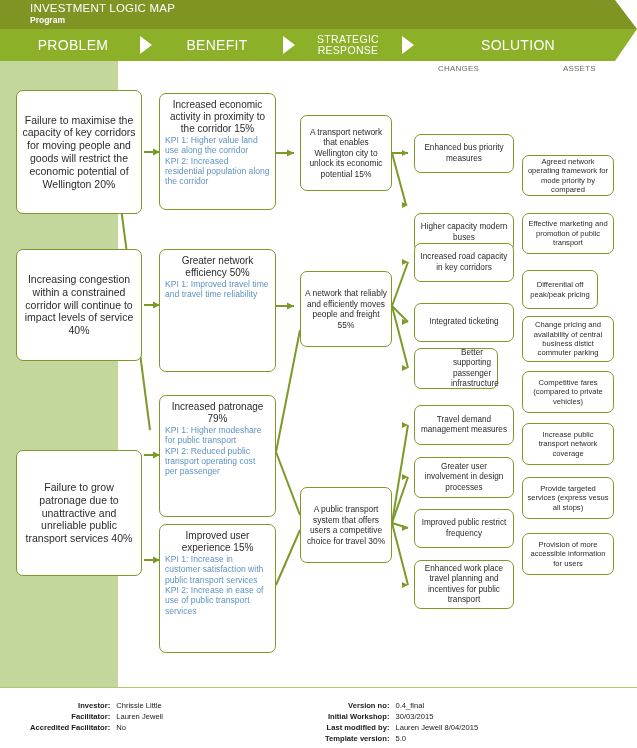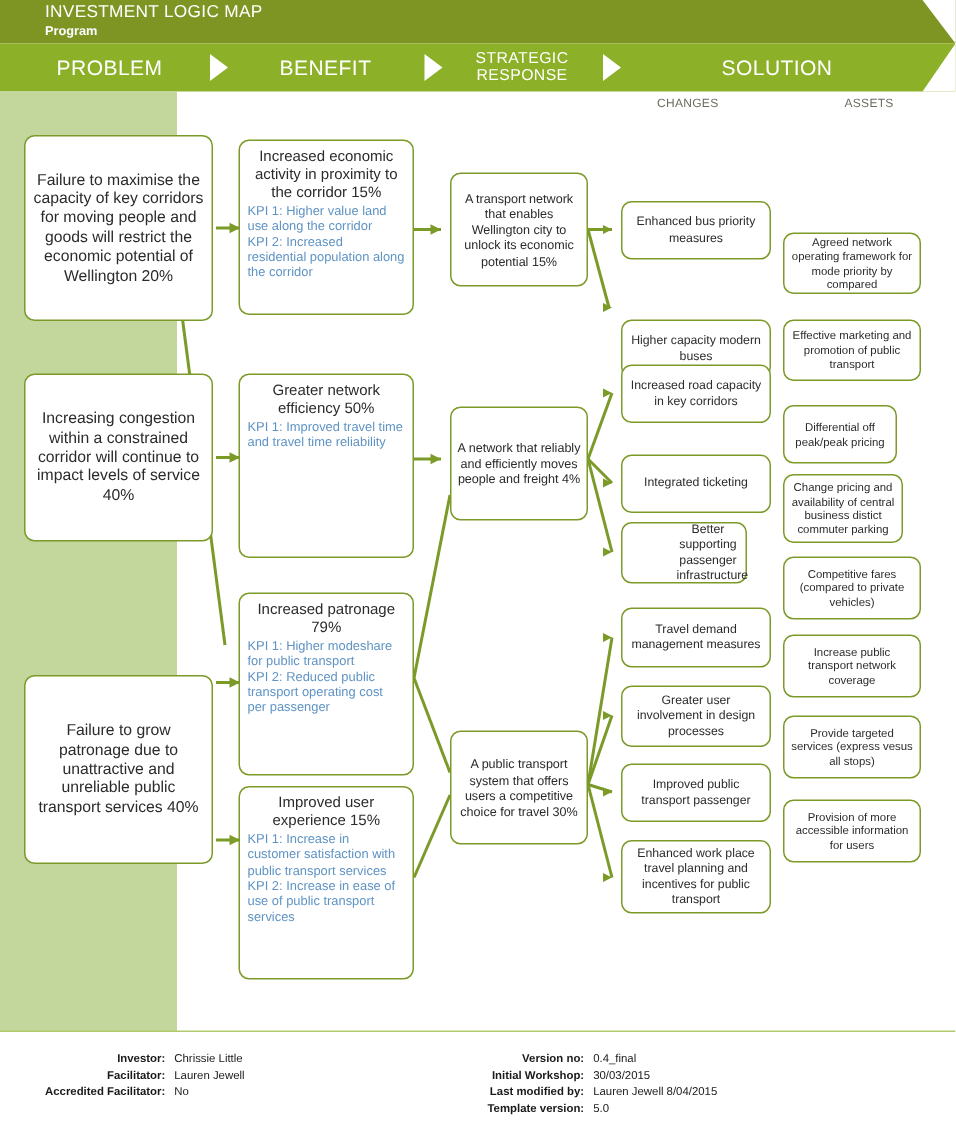--- a/index.html
+++ b/index.html
@@ -186,21 +186,21 @@
 <div class="box kpi-box" style="left:159px;top:524px;width:117px;height:129px;">
   <span class="ttl ben-ttl">Improved user experience 15%</span>
   <span class="kpi ben-kpi">KPI 1: Increase in customer satisfaction with public transport services</span>
   <span class="kpi ben-kpi">KPI 2: Increase in ease of use of public transport services</span>
 </div>
 
 <div class="box sr" style="left:300px;top:115px;width:92px;height:76px;">
   <span class="ttl">A transport network that enables Wellington city to unlock its economic potential 15%</span>
 </div>
 <div class="box sr" style="left:300px;top:271px;width:92px;height:76px;">
-  <span class="ttl">A network that reliably and efficiently moves people and freight 4%</span>
+  <span class="ttl">A network that reliably and efficiently moves people and freight 55%</span>
 </div>
 <div class="box sr" style="left:300px;top:487px;width:92px;height:76px;">
   <span class="ttl">A public transport system that offers users a competitive choice for travel 30%</span>
 </div>
 
 <div class="box chg" style="left:414px;top:134px;width:100px;height:39px;">
   <span class="ttl">Enhanced bus priority measures</span>
   </div>
 <div class="box chg" style="left:414px;top:186px;width:100px;height:39px;margin-top:27px;">
   <span class="ttl">Higher capacity modern buses</span>
@@ -214,36 +214,36 @@
 <div class="box chg" style="left:414px;top:348px;width:84px;height:41px;padding-left:36px;">
   <span class="ttl">Better supporting passenger infrastructure</span>
   </div>
 <div class="box chg" style="left:414px;top:405px;width:100px;height:40px;">
   <span class="ttl">Travel demand management measures</span>
   </div>
 <div class="box chg" style="left:414px;top:457px;width:100px;height:41px;">
   <span class="ttl">Greater user involvement in design processes</span>
   </div>
 <div class="box chg" style="left:414px;top:509px;width:100px;height:39px;">
-  <span class="ttl">Improved public transport passenger</span>
+  <span class="ttl">Improved public restrict frequency</span>
   </div>
 <div class="box chg" style="left:414px;top:560px;width:100px;height:49px;">
   <span class="ttl">Enhanced work place travel planning and incentives  for public transport</span>
   </div>
 
 <div class="box ast" style="left:522px;top:155px;width:92px;height:41px;">
   <span class="ttl">Agreed network operating framework for mode priority by compared</span>
   </div>
 <div class="box ast" style="left:522px;top:213px;width:92px;height:41px;">
   <span class="ttl">Effective marketing and promotion of public transport</span>
   </div>
 <div class="box ast" style="left:522px;top:270px;width:76px;height:39px;">
   <span class="ttl">Differential off peak/peak pricing</span>
   </div>
-<div class="box ast" style="left:522px;top:316px;width:80px;height:46px;">
+<div class="box ast" style="left:522px;top:316px;width:92px;height:46px;">
   <span class="ttl">Change pricing and availability of central business distict commuter parking</span>
   </div>
 <div class="box ast" style="left:522px;top:371px;width:92px;height:42px;">
   <span class="ttl">Competitive fares (compared to private vehicles)</span>
   </div>
 <div class="box ast" style="left:522px;top:423px;width:92px;height:42px;">
   <span class="ttl">Increase public transport network coverage</span>
   </div>
 <div class="box ast" style="left:522px;top:477px;width:92px;height:42px;">
   <span class="ttl">Provide targeted services (express vesus all stops)</span>

